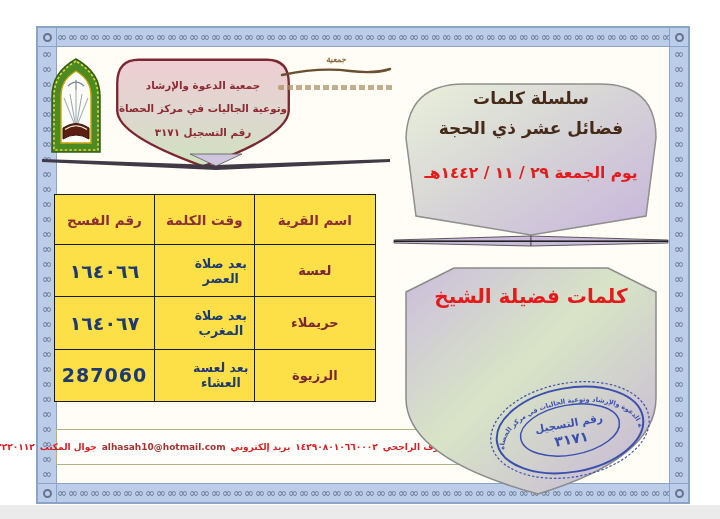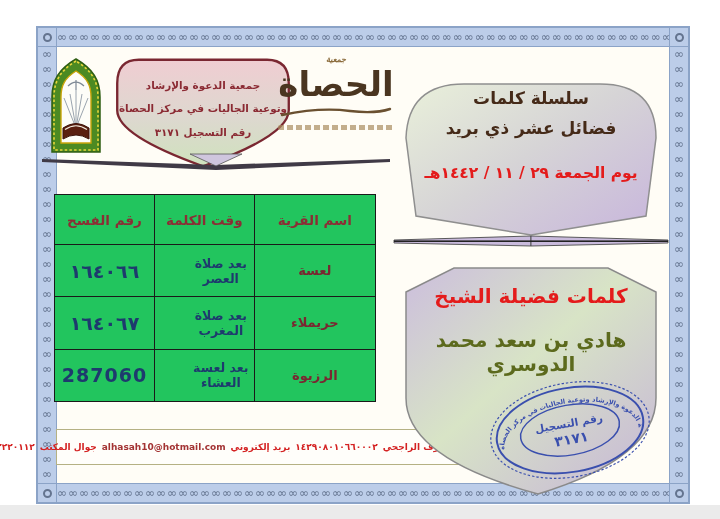--- a/index.html
+++ b/index.html
@@ -24,21 +24,21 @@
   .banner text{font-weight:bold;fill:#8b2a33;font-size:11.5px;}
   .callig{position:absolute;left:278px;top:56px;width:116px;height:110px;text-align:center;}
   .callig .tiny{font-size:8px;color:#8a6a3a;font-weight:bold;line-height:8px;font-style:italic;}
   .callig .main{font-size:34px;font-weight:bold;color:#4a3520;line-height:40px;}
   .callig .micro{margin-top:2px;height:5px;background:repeating-linear-gradient(90deg,#a98c5f 0 6px,transparent 6px 9px);opacity:.7;border-radius:2px;}
 
   .divider-left{position:absolute;left:40px;top:152px;width:352px;height:24px;}
 
   
   table.sched{position:absolute;left:54px;top:194px;width:322px;height:208px;border-collapse:collapse;direction:rtl;}
-  table.sched td{border:1.6px solid #1a1a1a;background:#22c55e;text-align:center;vertical-align:middle;font-weight:bold;}
+  table.sched td{border:1.6px solid #1a1a1a;background:#fde047;text-align:center;vertical-align:middle;font-weight:bold;}
   td.hdr{color:#8b2e35;font-size:13.5px;height:50px;}
   td.village{color:#7a2731;font-size:13px;}
   td.time{color:#1e3a6e;font-size:12.5px;padding-left:34px;}
   td.permit{color:#1e3a6e;font-size:19px;letter-spacing:1px;}
   .col-village{width:122px;} .col-time{width:100px;} .col-permit{width:100px;}
 
   
   .contact{position:absolute;left:56px;top:429px;width:414px;height:36px;border:1.6px solid #b5b183;background:#fffefa;direction:rtl;display:flex;align-items:center;justify-content:center;gap:5px;font-size:9px;font-weight:bold;color:#d42222;white-space:nowrap;}
   .contact .email{color:#a33333;direction:ltr;unicode-bidi:embed;}
 
@@ -110,21 +110,20 @@
       </defs>
       <path d="M8 34 Q8 8 32 8 L174 8 Q198 8 198 34 L198 64 Q198 92 103 126 Q8 92 8 64 Z" fill="url(#gBadge)" stroke="#7a2731" stroke-width="2.6"></path>
       <text x="103" y="40" text-anchor="middle">جمعية الدعوة والإرشاد</text>
       <text x="103" y="66" text-anchor="middle">وتوعية الجاليات في مركز الحصاة</text>
       <text x="103" y="92" text-anchor="middle">رقم التسجيل ٣١٧١</text>
     </svg>
   </div>
 
   <div class="callig">
     <div class="tiny">جمعية</div>
-    <div class="main">الحصاة</div>
     <svg width="112" height="14" viewBox="0 0 112 14">
       <path d="M2 10 Q40 2 70 6 Q95 9 110 4" fill="none" stroke="#6a5030" stroke-width="2.4" stroke-linecap="round"></path>
     </svg>
     <div class="micro"></div>
   </div>
 
   <div class="divider-left">
     <svg width="352" height="24" viewBox="0 0 352 24">
       <polygon points="2,7 176,13 176,18 2,10" fill="#403a46"></polygon>
       <polygon points="350,7 176,13 176,18 350,10" fill="#403a46"></polygon>
@@ -177,21 +176,21 @@
         <linearGradient id="gDome" x1="0" y1="0" x2="1" y2="0.9">
           <stop offset="0" stop-color="#e9f0da"></stop>
             <stop offset="0.5" stop-color="#d6d4d6"></stop>
             <stop offset="1" stop-color="#c9b8dc"></stop>
         </linearGradient>
       </defs>
       <path d="M16 64 Q18 10 74 10 L210 10 Q266 10 266 64 L256 142 L141 161 L26 142 Z" fill="url(#gDome)" stroke="#8f8f8f" stroke-width="1.5"></path>
     </svg>
   </div>
   <div class="rtext t-series1">سلسلة كلمات</div>
-  <div class="rtext t-series2">فضائل عشر ذي بريد</div>
+  <div class="rtext t-series2">فضائل عشر ذي الحجة</div>
   <div class="rtext t-date">يوم الجمعة  ٢٩ / ١١ / ١٤٤٢هـ</div>
 
   <div class="hourglass">
     <svg width="278" height="34" viewBox="0 0 278 34">
       <polygon points="2,14 139,10 139,20 2,17" fill="#c9badc" stroke="#4a4a4a" stroke-width="0.9"></polygon>
       <polygon points="276,14 139,10 139,20 276,17" fill="#c9badc" stroke="#4a4a4a" stroke-width="0.9"></polygon>
       <rect x="2" y="14.4" width="274" height="1.6" fill="#222"></rect>
     </svg>
   </div>
 
@@ -201,21 +200,20 @@
         <linearGradient id="gLower" x1="0" y1="0" x2="1" y2="1">
           <stop offset="0" stop-color="#ccbedd"></stop>
             <stop offset="0.45" stop-color="#d8e4c6"></stop>
             <stop offset="1" stop-color="#c6b5d8"></stop>
         </linearGradient>
       </defs>
       <path d="M16 34 L64 10 L218 10 L266 34 L266 140 Q266 200 148 236 Q16 200 16 140 Z" fill="url(#gLower)" stroke="#8a8a8a" stroke-width="1.5"></path>
     </svg>
   </div>
   <div class="rtext t-intro">كلمات فضيلة الشيخ</div>
-  <div class="rtext t-name">هادي بن سعد محمد الدوسري</div>
 
   <div class="stamp">
     <svg width="168" height="104" viewBox="0 0 168 104">
       <g transform="rotate(-10 84 52)" fill="none" stroke="#3a4fae">
         <ellipse cx="84" cy="52" rx="80" ry="47" stroke-width="1.2" stroke-dasharray="2.4,2"></ellipse>
         <ellipse cx="84" cy="52" rx="74" ry="42" stroke-width="2"></ellipse>
         <ellipse cx="84" cy="52" rx="50" ry="25" stroke-width="1.5"></ellipse>
         <path id="stampArc" d="M 16 62 A 68 36 0 0 1 152 60" stroke="none"></path>
         <text font-size="6.6" fill="#3a4fae" stroke="none" font-weight="bold">
           <textPath href="#stampArc" startOffset="2">جمعية الدعوة والإرشاد وتوعية الجاليات في مركز الحصاة</textPath>

